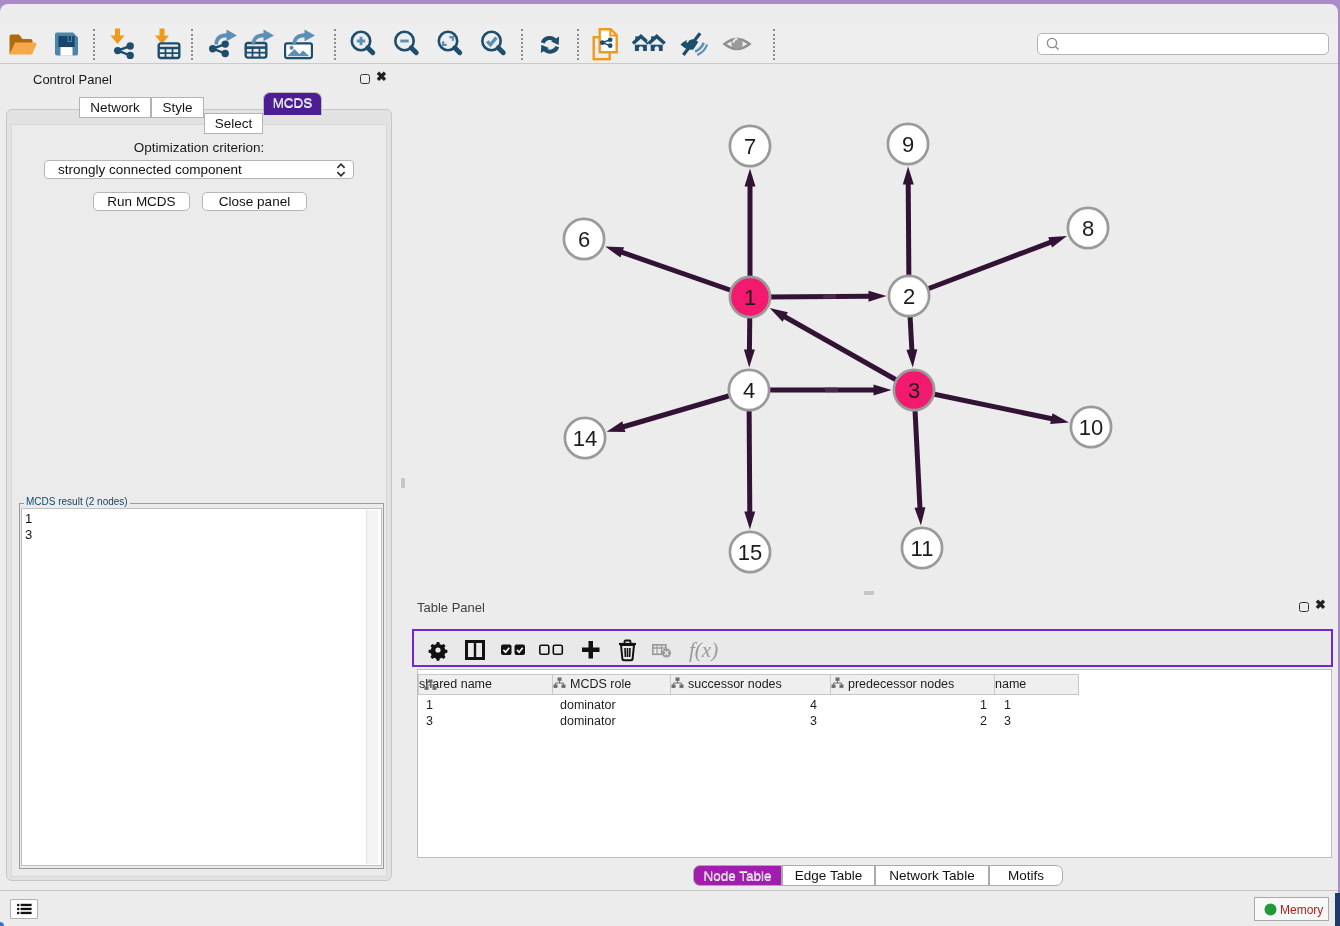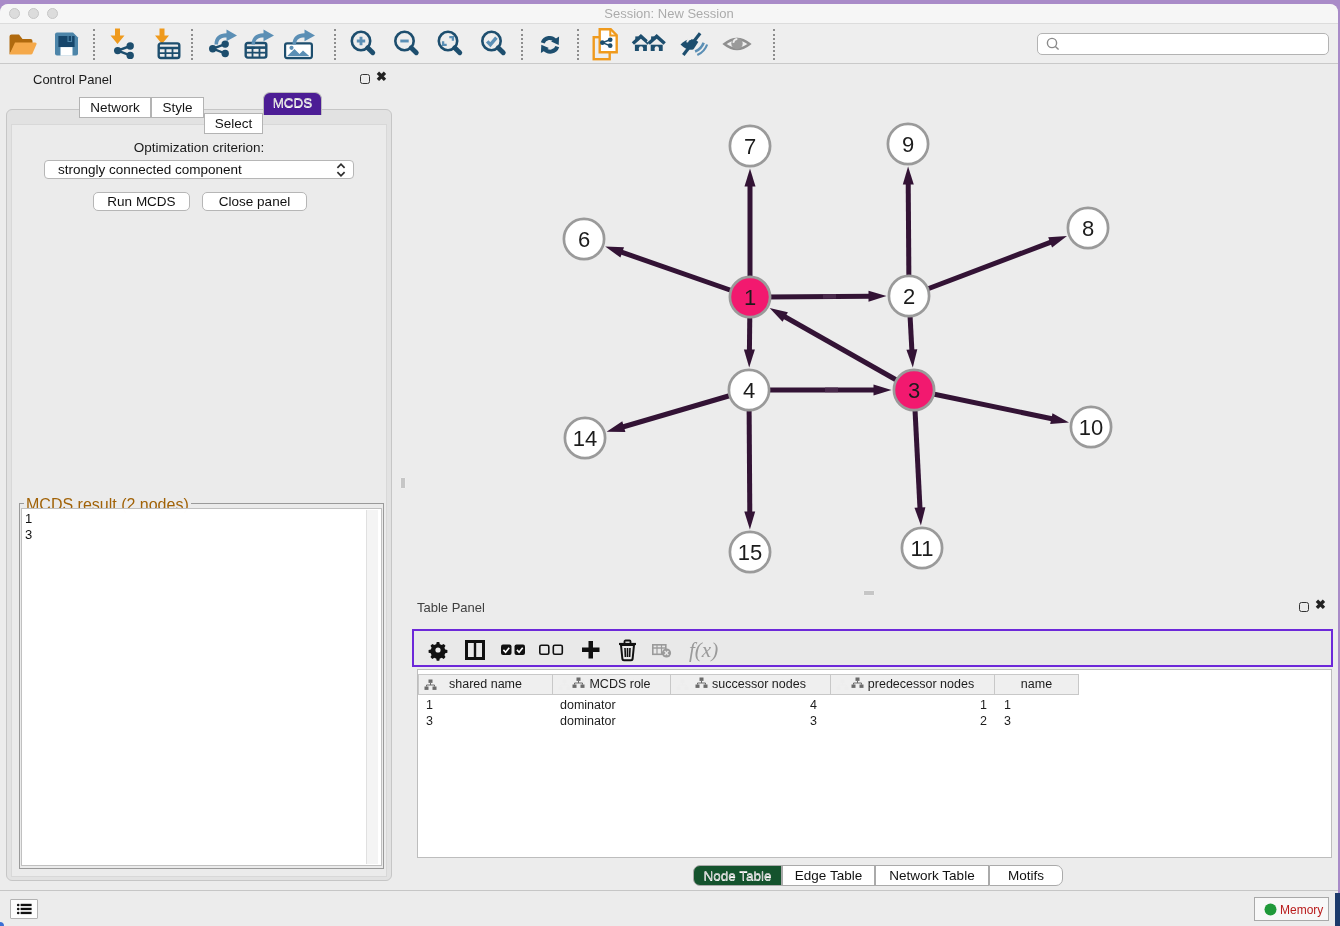--- a/index.html
+++ b/index.html
@@ -42,21 +42,21 @@
       font-size:13.5px;color:#1a1a1a;}
   #dropdown{position:absolute;left:44px;top:156px;width:310px;height:19px;
       background:#fff;border:1px solid #b6b6b6;border-radius:4px;box-sizing:border-box;
       font-size:13.5px;color:#111;line-height:17px;padding-left:13px;}
   .btn{position:absolute;top:188px;height:19px;background:#fff;
       border:1px solid #b6b6b6;border-radius:5px;box-sizing:border-box;
       font-size:13.5px;color:#111;text-align:center;line-height:17px;}
   
   #fs-border{position:absolute;left:19px;top:499px;width:365px;height:366px;
       border:1px solid #9a9a9a;box-sizing:border-box;}
-  #fs-legend{position:absolute;left:24px;top:492px;font-size:16px;color:#a16207;
+  #fs-legend{position:absolute;left:24px;top:492px;font-size:10px;color:#0c4a6e;
       background:#ebebeb;padding:0 2px;}
   #fs-text{position:absolute;left:21px;top:504px;width:361px;height:358px;
       background:rgba(255,255,255,0.99);border:1px solid #c0c0c0;box-sizing:border-box;}
   #fs-scroll{position:absolute;right:3px;top:1px;width:11px;height:354px;
       background:#f4f4f4;border-left:1px solid #e0e0e0;}
   
   #scc{position:absolute;left:403px;top:60px;width:930px;height:526px;
       background:#fff;border:1px solid #9f9f9f;border-radius:7px 7px 0 0;
       box-sizing:border-box;overflow:hidden;}
   #scc-tb{position:absolute;left:0;top:0;width:100%;height:23px;
@@ -65,43 +65,37 @@
       font-size:13px;color:#1f1f1f;}
   
   #tp-title{position:absolute;left:417px;top:596px;font-size:13px;color:#404040;}
   #tp-toolbar{position:absolute;left:412px;top:625px;width:921px;height:38px;
       background:rgba(233,233,233,0.99);border:2px solid #6d28d9;box-sizing:border-box;}
   #tp-white{position:absolute;left:417px;top:665px;width:915px;height:189px;
       background:rgba(255,255,255,0.99);border:1px solid #bdbdbd;box-sizing:border-box;}
   .th{position:absolute;top:4px;height:21px;background:rgba(239,239,239,0.99);
       border-right:1px solid #c8c8c8;border-bottom:1px solid #c8c8c8;
       border-top:1px solid #c8c8c8;box-sizing:border-box;
-      font-size:12.5px;color:#1d1d1d;text-align:center;line-height:19px;}
+      font-size:12.5px;color:#1d1d1d;text-align:left;line-height:19px;}
   .td{position:absolute;font-size:12.5px;color:#1d1d1d;}
   .tab2{position:absolute;top:861px;height:21px;background:#fff;
       border:1px solid #aaa;box-sizing:border-box;font-size:13.5px;color:#111;
       text-align:center;line-height:19px;}
   
   #statussep{position:absolute;left:0;top:886px;width:1338px;height:0;
       border-top:1px solid #c6c6c6;}
   #listbtn{position:absolute;left:10px;top:895px;width:28px;height:20px;
       background:#fdfdfd;border:1px solid #b3b3b3;box-sizing:border-box;border-radius:1px;}
   #membtn{position:absolute;left:1254px;top:893px;width:75px;height:24px;
       background:rgba(248,248,248,0.99);border:1px solid #a9a9a9;box-sizing:border-box;
       font-size:12px;color:#b91c1c;}
 </style>
 </head>
 <body>
 <div id="win">
-  <div id="titlebar">
-    <div class="tl" style="left:9px;"></div>
-    <div class="tl" style="left:28px;"></div>
-    <div class="tl" style="left:47px;"></div>
-    <div id="wtitle">Session: New Session</div>
-  </div>
   <div id="toolbar">
     <div class="tsep" style="left:93px"></div>
     <div class="tsep" style="left:191px"></div>
     <div class="tsep" style="left:334px"></div>
     <div class="tsep" style="left:521px"></div>
     <div class="tsep" style="left:577px"></div>
     <div class="tsep" style="left:773px"></div>
     <svg id="tbicons" width="780" height="39" style="position:absolute;left:0;top:0">
 <g transform="translate(9.5,10.0) scale(1.0)">
           <path d="M0 20.5 V2.5 a2 2 0 0 1 2-2 h7.5 l3.5 4.5 h8 a2 2 0 0 1 2 2 v4 H5.5 Z" fill="#b06a0e"></path>
@@ -452,21 +446,21 @@
     <div class="td" style="left:142px;top:28px;">dominator</div>
     <div class="td" style="left:330px;top:28px;width:69px;text-align:right;">4</div>
     <div class="td" style="left:500px;top:28px;width:69px;text-align:right;">1</div>
     <div class="td" style="left:586px;top:28px;">1</div>
     <div class="td" style="left:8px;top:44px;">3</div>
     <div class="td" style="left:142px;top:44px;">dominator</div>
     <div class="td" style="left:330px;top:44px;width:69px;text-align:right;">3</div>
     <div class="td" style="left:500px;top:44px;width:69px;text-align:right;">2</div>
     <div class="td" style="left:586px;top:44px;">3</div>
   </div>
-  <div class="tab2" style="left:693px;width:89px;background:#14532d;color:#cfcfcf;
+  <div class="tab2" style="left:693px;width:89px;background:#a21caf;color:#cfcfcf;
        text-shadow:0 1px 0 #fff;border-radius:7px 0 0 7px;">Node Table</div>
   <div class="tab2" style="left:782px;width:93px;">Edge Table</div>
   <div class="tab2" style="left:875px;width:114px;">Network Table</div>
   <div class="tab2" style="left:989px;width:74px;border-radius:0 7px 7px 0;">Motifs</div>
 
   <div id="statussep"></div>
   <div style="position:absolute;left:400px;top:473px;width:4px;height:10px;background:#c6c6c6;border:1px solid #efefef;border-radius:1px;"></div>
   <div style="position:absolute;left:863px;top:586px;width:10px;height:4px;background:#c6c6c6;border:1px solid #efefef;border-radius:1px;"></div>
   <div id="listbtn">
     <svg width="26" height="18" viewBox="0 0 26 18" style="position:absolute;left:0;top:0">

